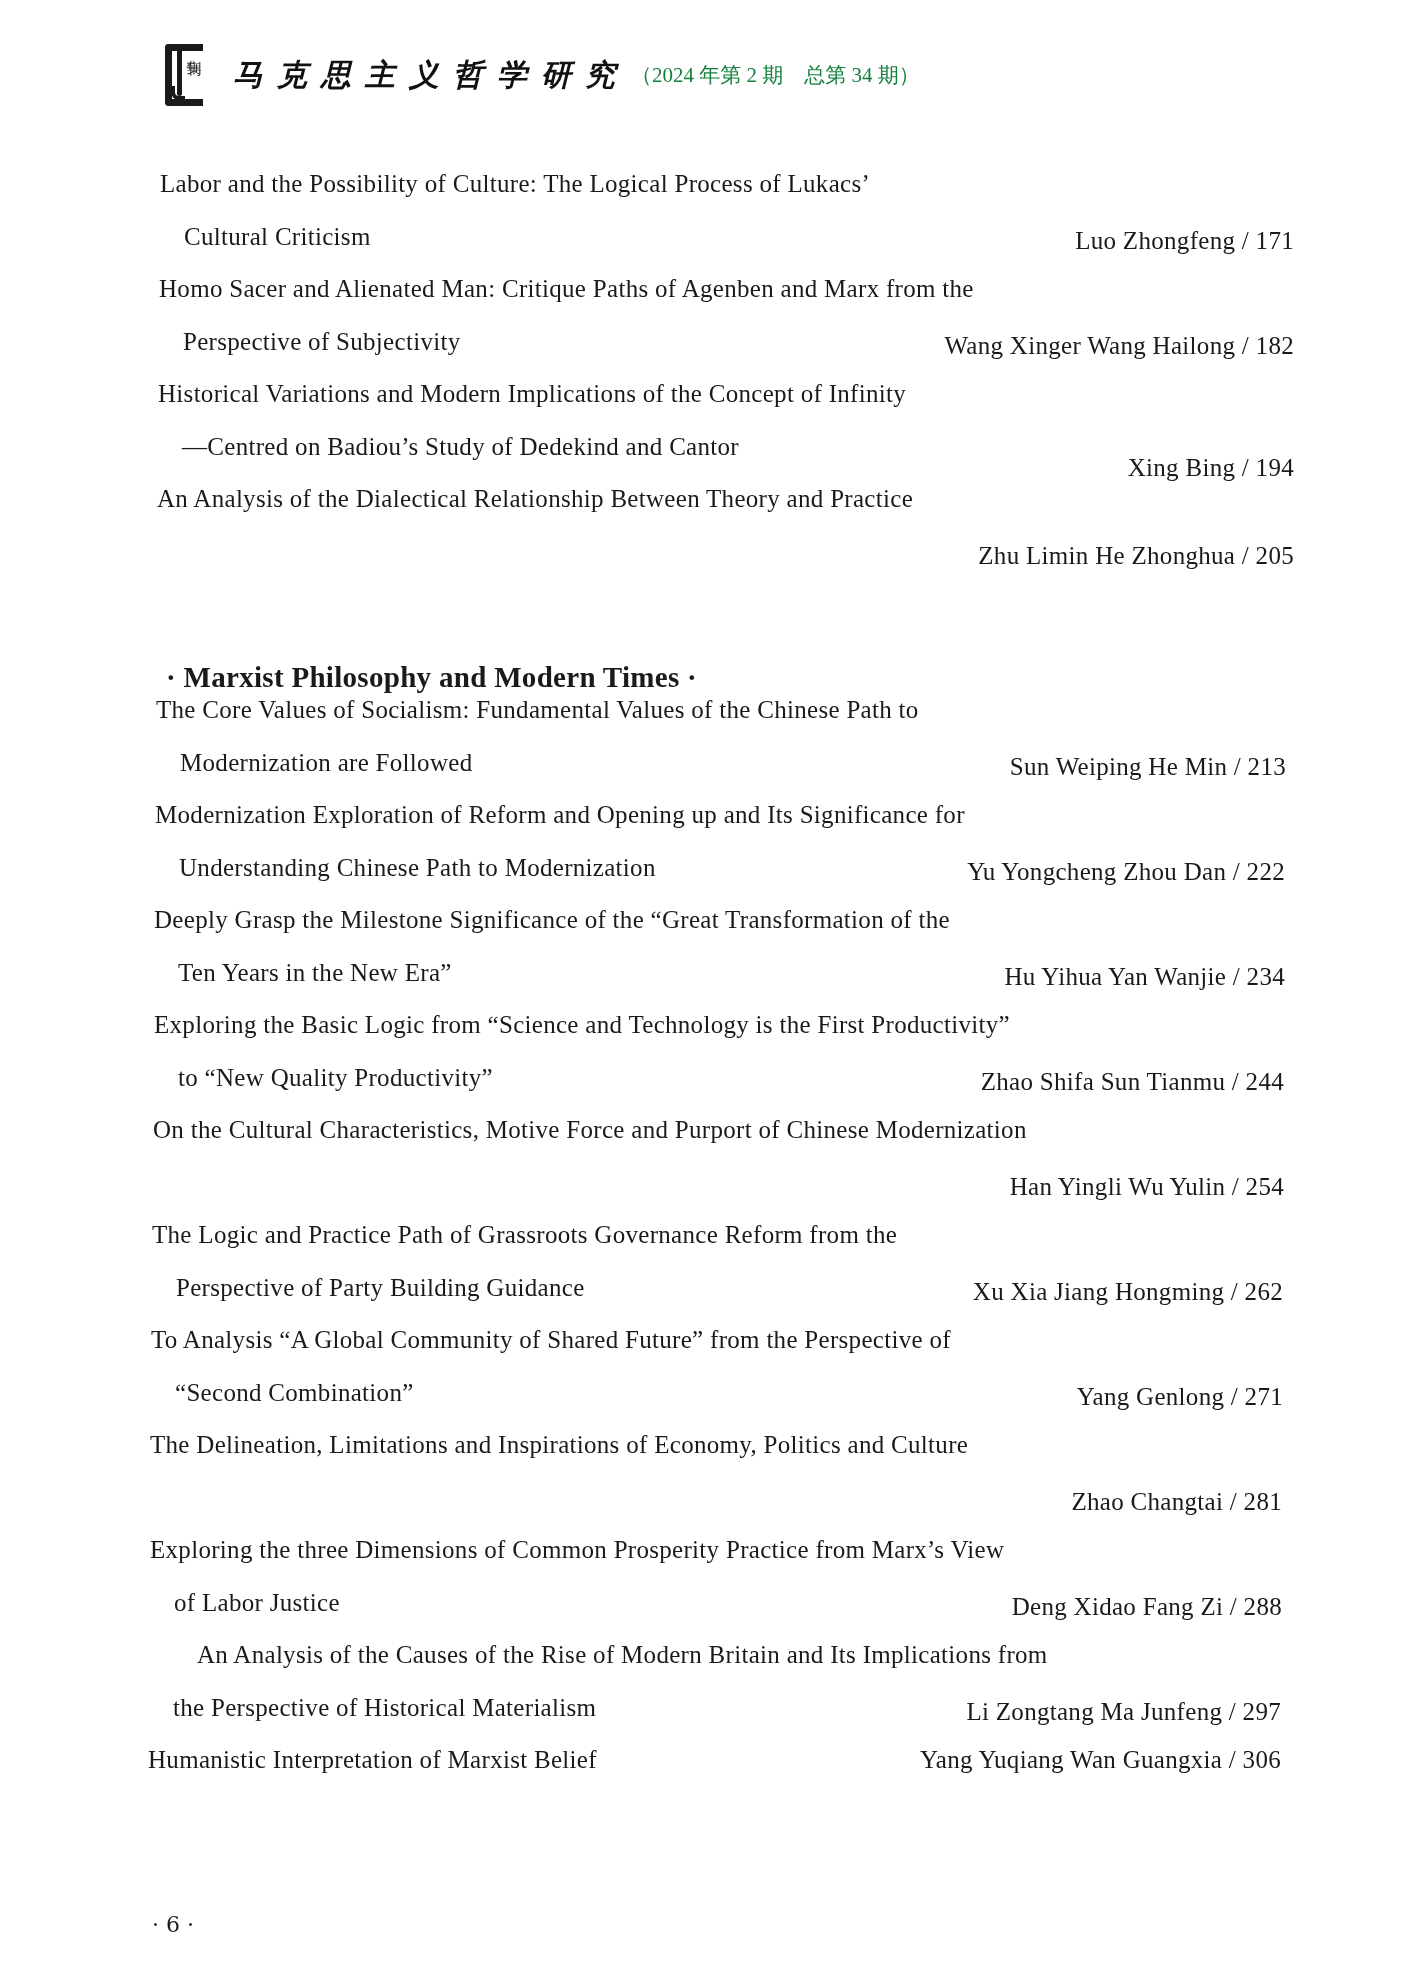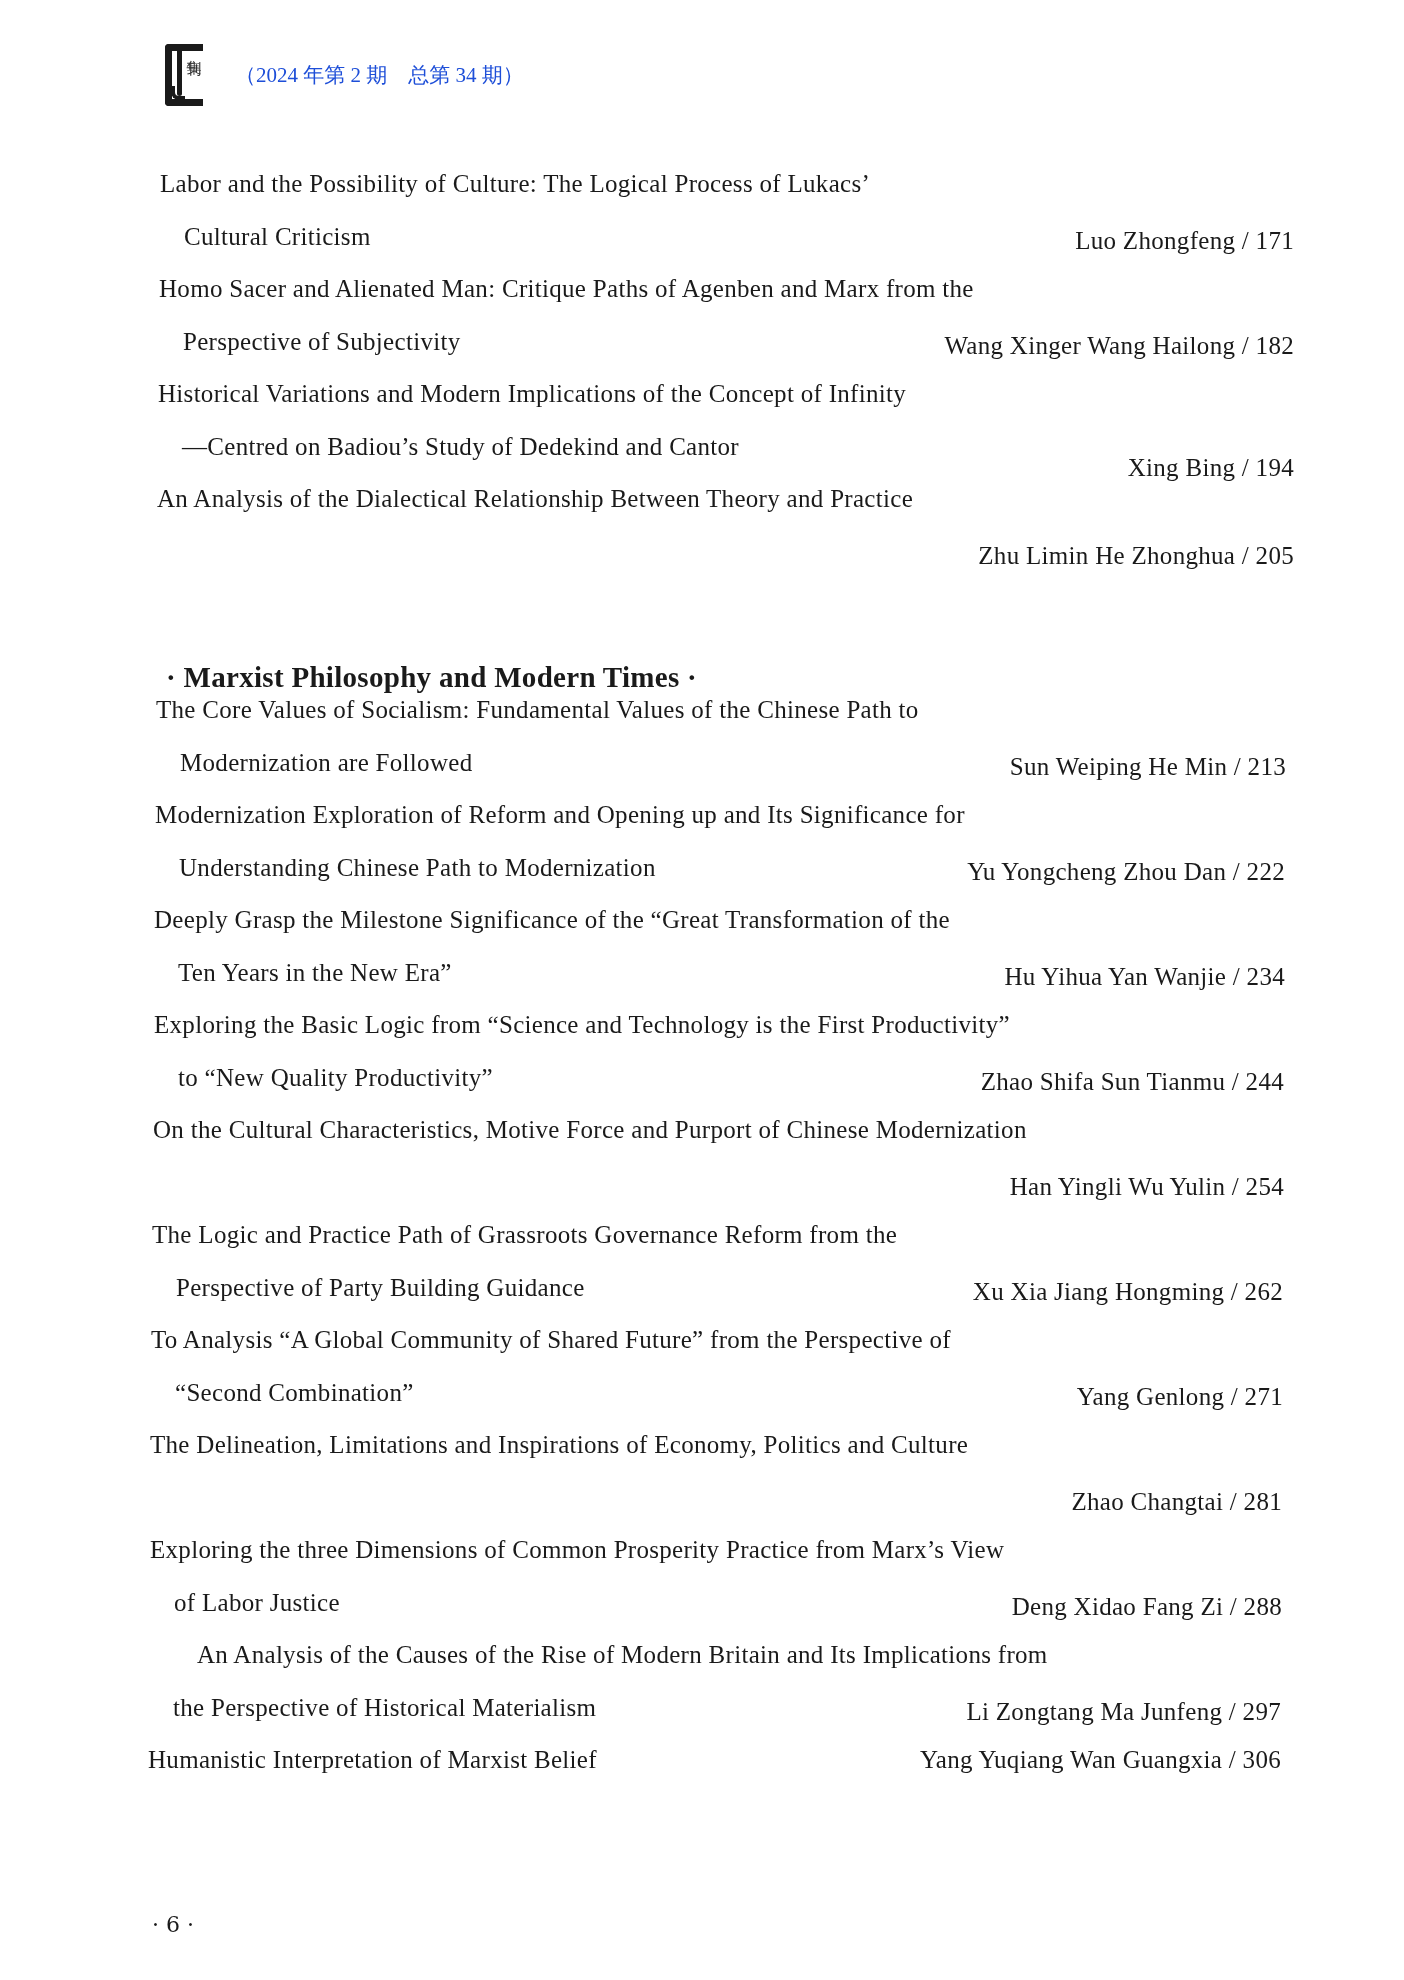--- a/index.html
+++ b/index.html
@@ -25,21 +25,21 @@
     }
     .logo .chars {
       position: absolute; left: 22px; top: 4px; width: 18px;
       font-family: "DejaVu Sans", sans-serif; font-size: 15px; line-height: 22px; color: #333;
       writing-mode: vertical-rl; letter-spacing: 2px;
     }
     .journal-title {
       font-family: "DejaVu Serif", serif; font-weight: bold; font-style: italic;
       font-size: 30px; letter-spacing: 14px; color: #111;
     }
-    .issue { font-size: 21px; color: #1d4ed8; margin-left: 2px; }
+    .issue { font-size: 21px; color: #15803d; margin-left: 2px; }
 
     .toc { position: absolute; left: 0; top: 0; width: 1404px; }
     .line {
       position: absolute; font-size: 25px; white-space: nowrap; letter-spacing: 0.3px;
     }
     .right { position: absolute; font-size: 25px; white-space: nowrap; text-align: right; letter-spacing: 0.3px; }
     .section-heading {
       position: absolute; font-size: 29px; font-weight: bold; white-space: nowrap; letter-spacing: 0.3px; margin-top: 35px;
     }
     .page-num { position: absolute; left: 152px; top: 1912px; font-size: 22px; font-family: "DejaVu Serif", serif; }
@@ -47,20 +47,21 @@
 </head>
 <body>
 
 <div class="header">
   <div class="logo">
     <div class="bracket"></div>
     <div class="jbar"></div>
     <div class="jhook"></div>
     <div class="chars">集刊</div>
   </div>
+  <span class="journal-title">马克思主义哲学研究</span>
   <span class="issue">（2024 年第 2 期　总第 34 期）</span>
 </div>
 
 <div class="toc" id="toc">
     <div class="line" style="left: 160px; top: 170px;">Labor and the Possibility of Culture: The Logical Process of Lukacs’</div>
     <div class="line" style="left: 184px; top: 223px;">Cultural Criticism</div>
     <div class="right" style="top: 227px; right: 110px;">Luo Zhongfeng / 171</div>
     <div class="line" style="left: 159px; top: 275px;">Homo Sacer and Alienated Man: Critique Paths of Agenben and Marx from the</div>
     <div class="line" style="left: 183px; top: 328px;">Perspective of Subjectivity</div>
     <div class="right" style="top: 332px; right: 110px;">Wang Xinger   Wang Hailong / 182</div>

